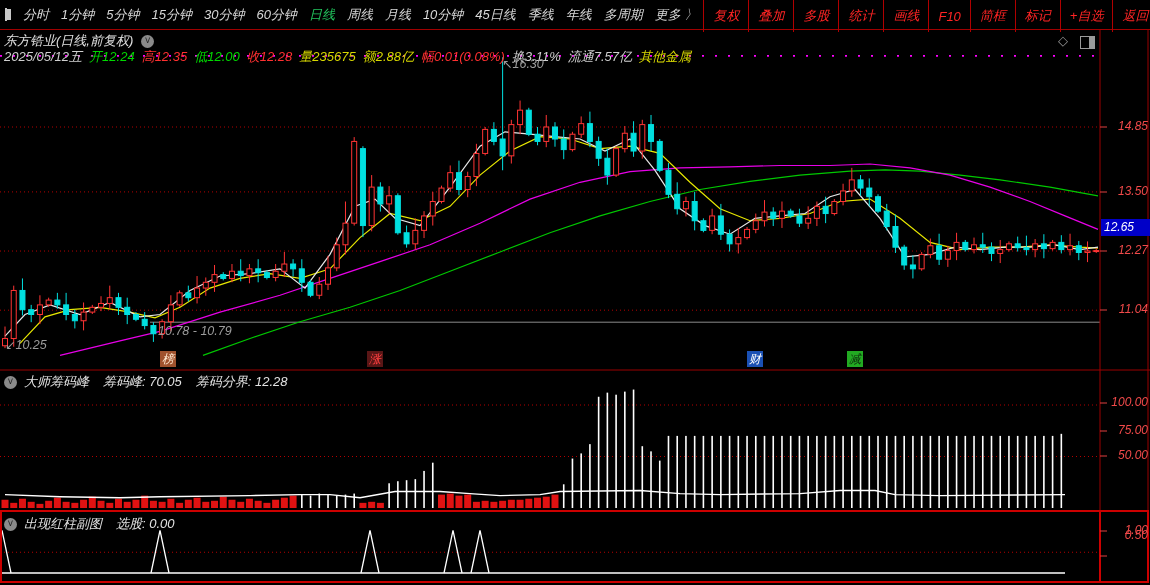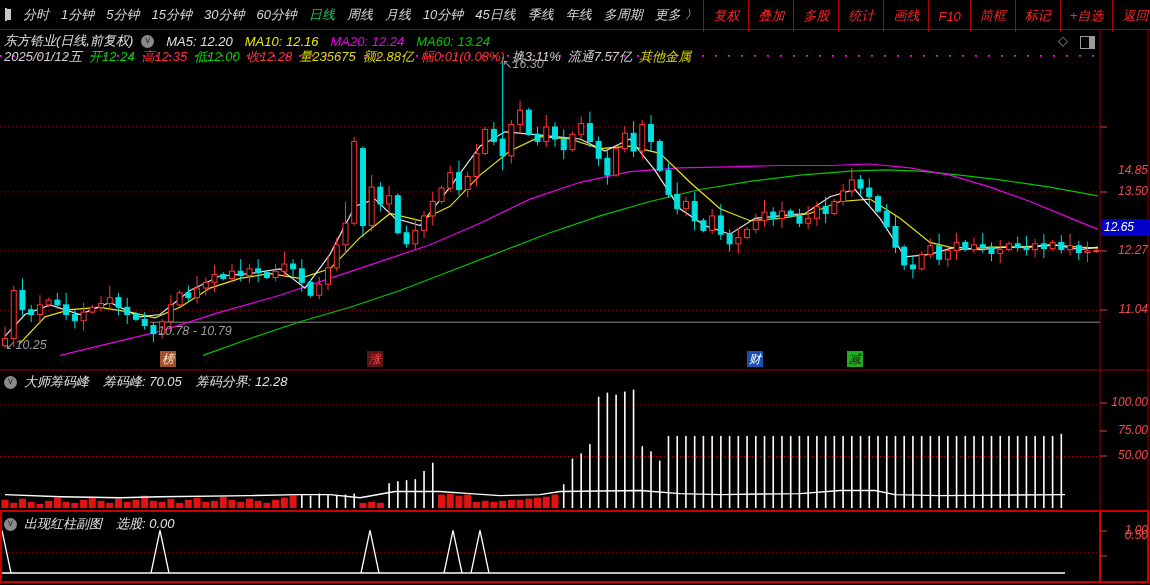--- a/index.html
+++ b/index.html
@@ -486,29 +486,23 @@
       <line x1="1100" y1="403" x2="1107" y2="403" stroke="#e04040"></line>
       <line x1="1100" y1="431" x2="1107" y2="431" stroke="#e04040"></line>
       <line x1="1100" y1="456" x2="1107" y2="456" stroke="#e04040"></line>
       <line x1="1100" y1="531" x2="1107" y2="531" stroke="#e04040"></line>
       <line x1="1100" y1="556" x2="1107" y2="556" stroke="#e04040"></line>
     </svg>
 
   <div class="overlay row2">
     <span>东方锆业(日线,前复权)</span>
     <span class="chev">˅</span>
-    <span id="ma-items" style="display:flex">
-        <span class="ma" style="color: rgb(224, 224, 224);">MA5: 12.20</span>
-        <span class="ma" style="color: rgb(232, 232, 0);">MA10: 12.16</span>
-        <span class="ma" style="color: rgb(232, 0, 232);">MA20: 12.24</span>
-        <span class="ma" style="color: rgb(0, 200, 0);">MA60: 13.24</span>
-      </span>
   </div>
   <div class="overlay row3" id="day-items">
-      <span class="" style="color: rgb(208, 208, 208);">2025/01/12五</span>
+      <span class="" style="color: rgb(208, 208, 208);">2025/05/12五</span>
       <span class="" style="color: rgb(0, 216, 0);">开12.24</span>
       <span class="" style="color: rgb(255, 48, 48);">高12.35</span>
       <span class="" style="color: rgb(0, 216, 0);">低12.00</span>
       <span class="" style="color: rgb(255, 48, 48);">收12.28</span>
       <span class="" style="color: rgb(216, 216, 0);">量235675</span>
       <span class="" style="color: rgb(216, 216, 0);">额2.88亿</span>
       <span class="" style="color: rgb(255, 48, 48);">幅0.01(0.08%)</span>
       <span class="" style="color: rgb(208, 208, 208);">换3.11%</span>
       <span class="" style="color: rgb(208, 208, 208);">流通7.57亿</span>
       <span class="" style="color: rgb(216, 216, 0);">其他金属</span>
@@ -536,21 +530,21 @@
     <span>筹码分界: 12.28</span>
   </div>
 
   <div class="overlay pheader" style="top:515px">
     <span class="chev">˅</span>
     <span>出现红柱副图</span>
     <span>选股: 0.00</span>
   </div>
 
   <div id="axis-layer">
-      <div class="axlab" style="top: 119px; margin-top: 44px;">14.85</div>
+      <div class="axlab" style="top: 119px;">14.85</div>
       <div class="axlab" style="top: 184px;">13.50</div>
       <div class="axlab" style="top: 243px;">12.27</div>
       <div class="axlab" style="top: 302px;">11.04</div>
       <div class="axlab" style="top: 395px;">100.00</div>
       <div class="axlab" style="top: 423px;">75.00</div>
       <div class="axlab" style="top: 448px;">50.00</div>
       <div class="axlab" style="top: 523px;">1.00</div>
       <div class="axlab" style="top: 528px;">0.50</div>
     </div>
 </div>

